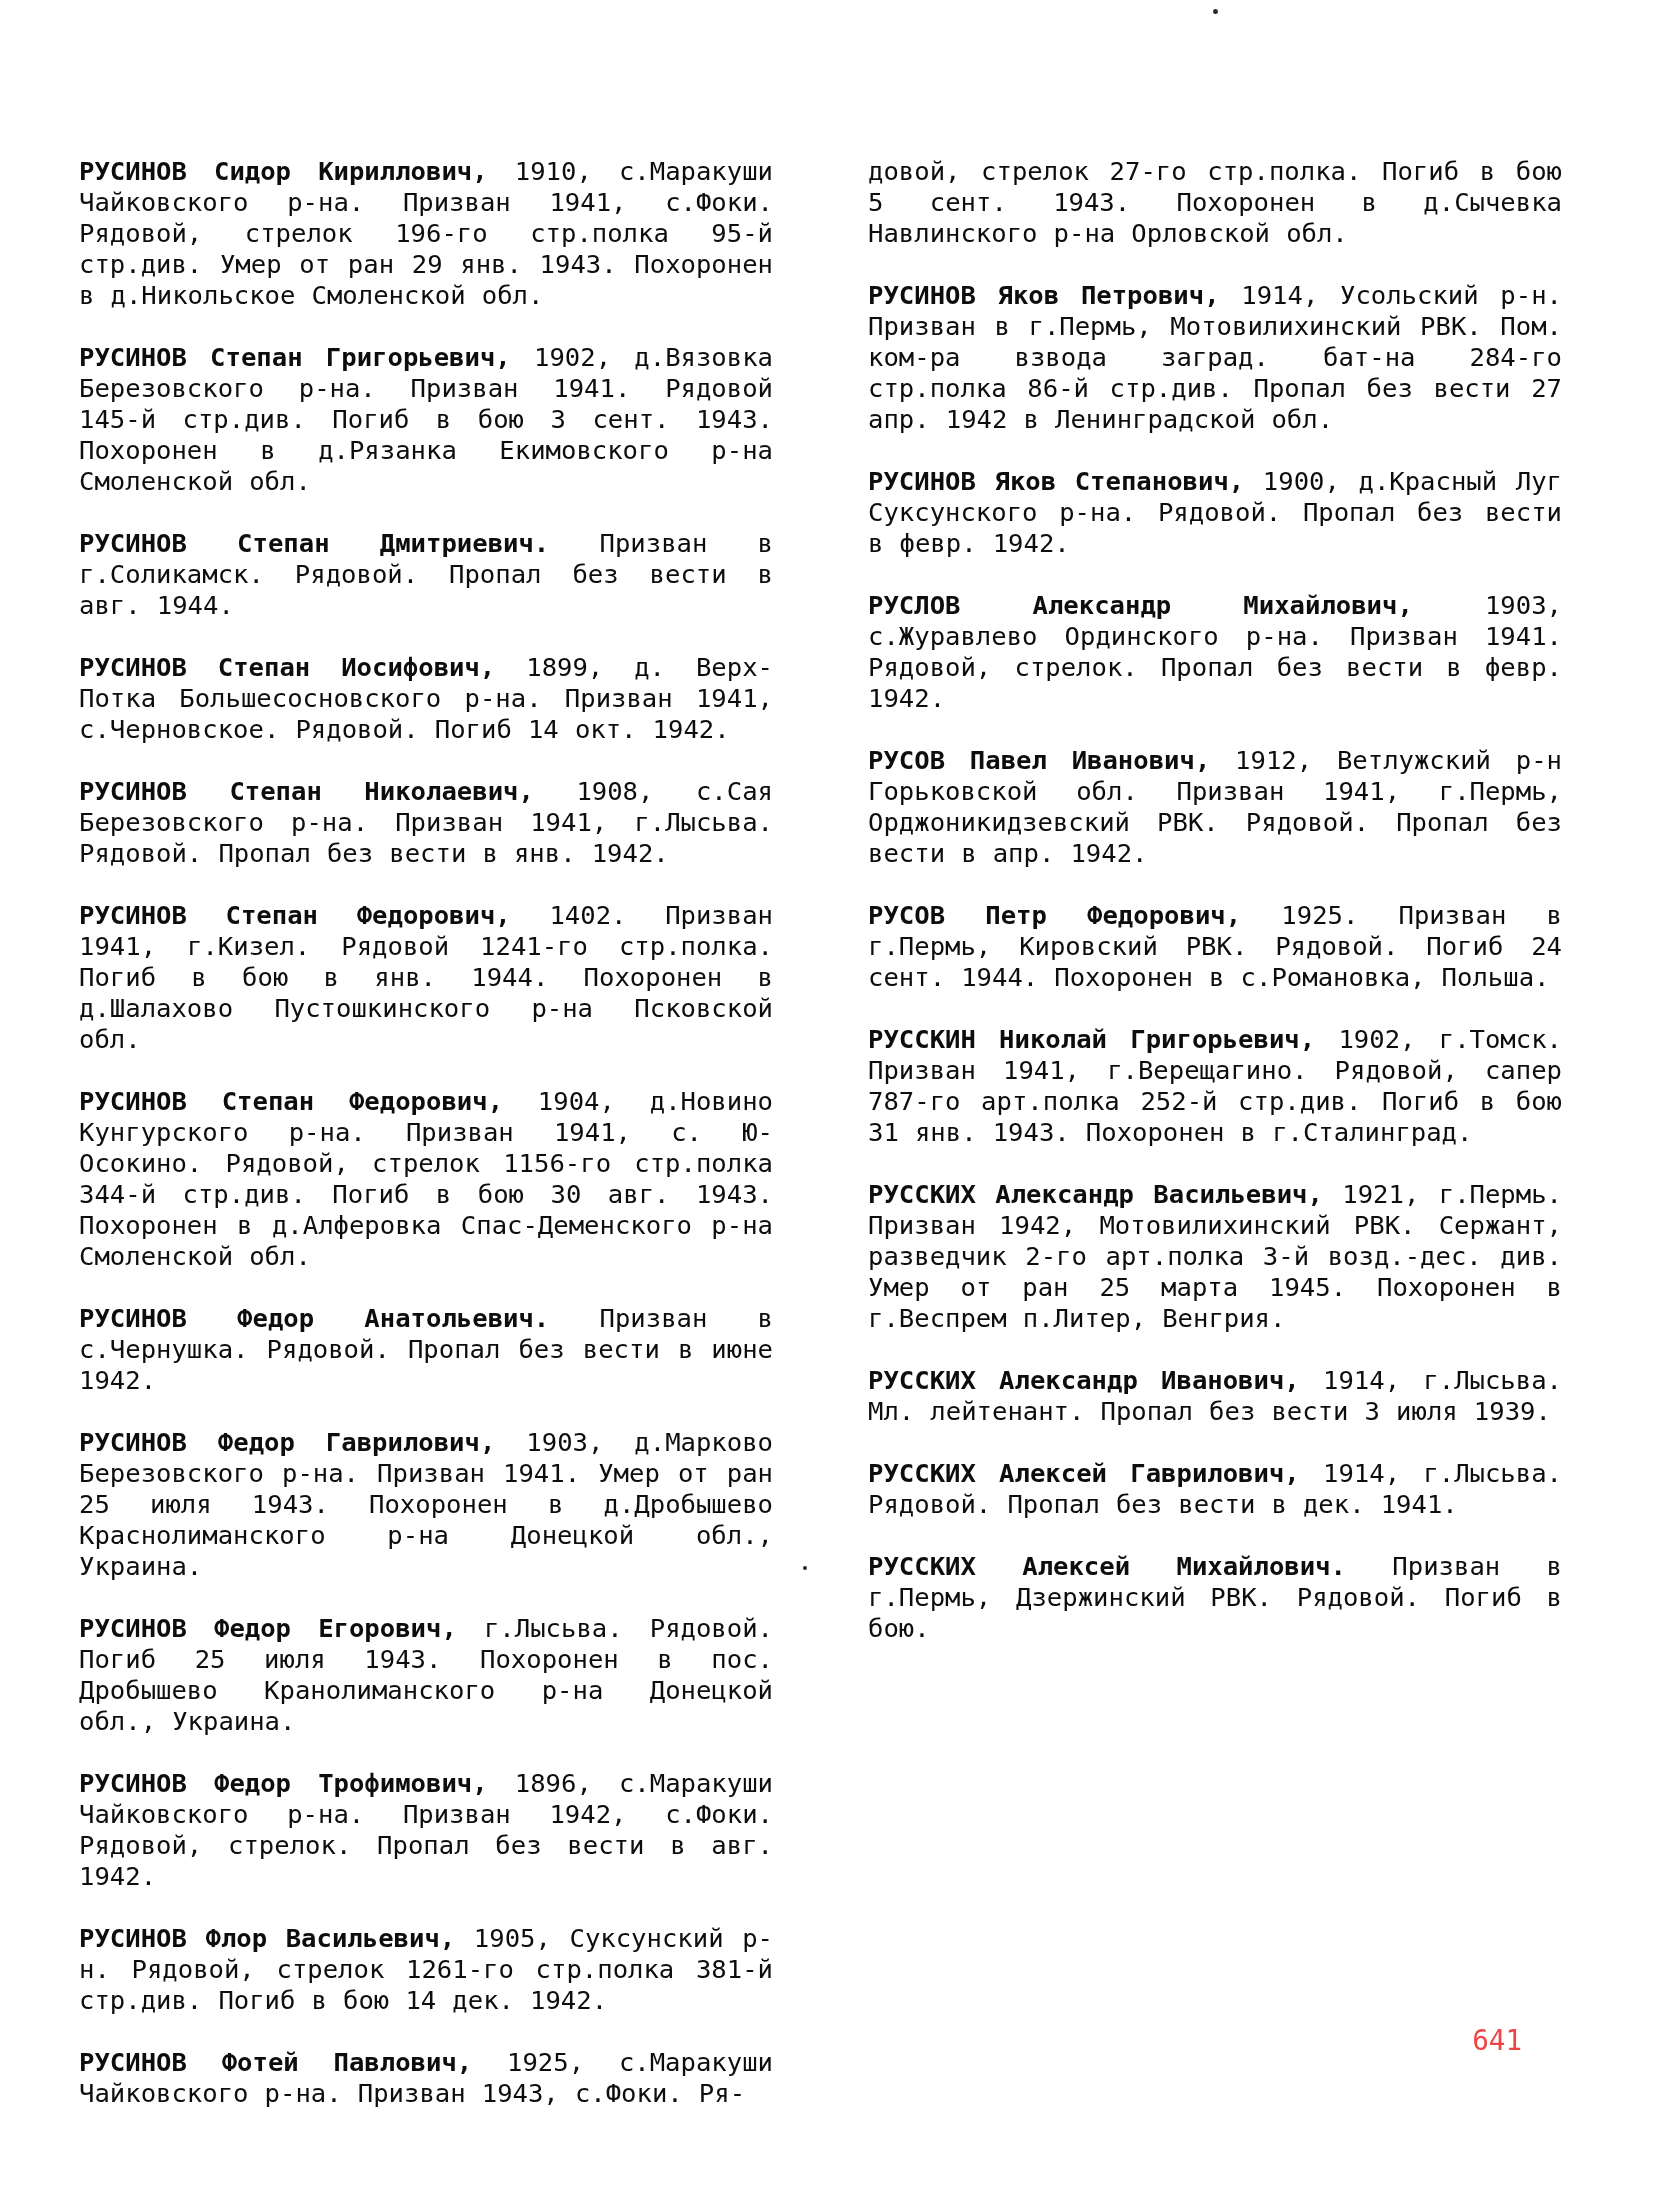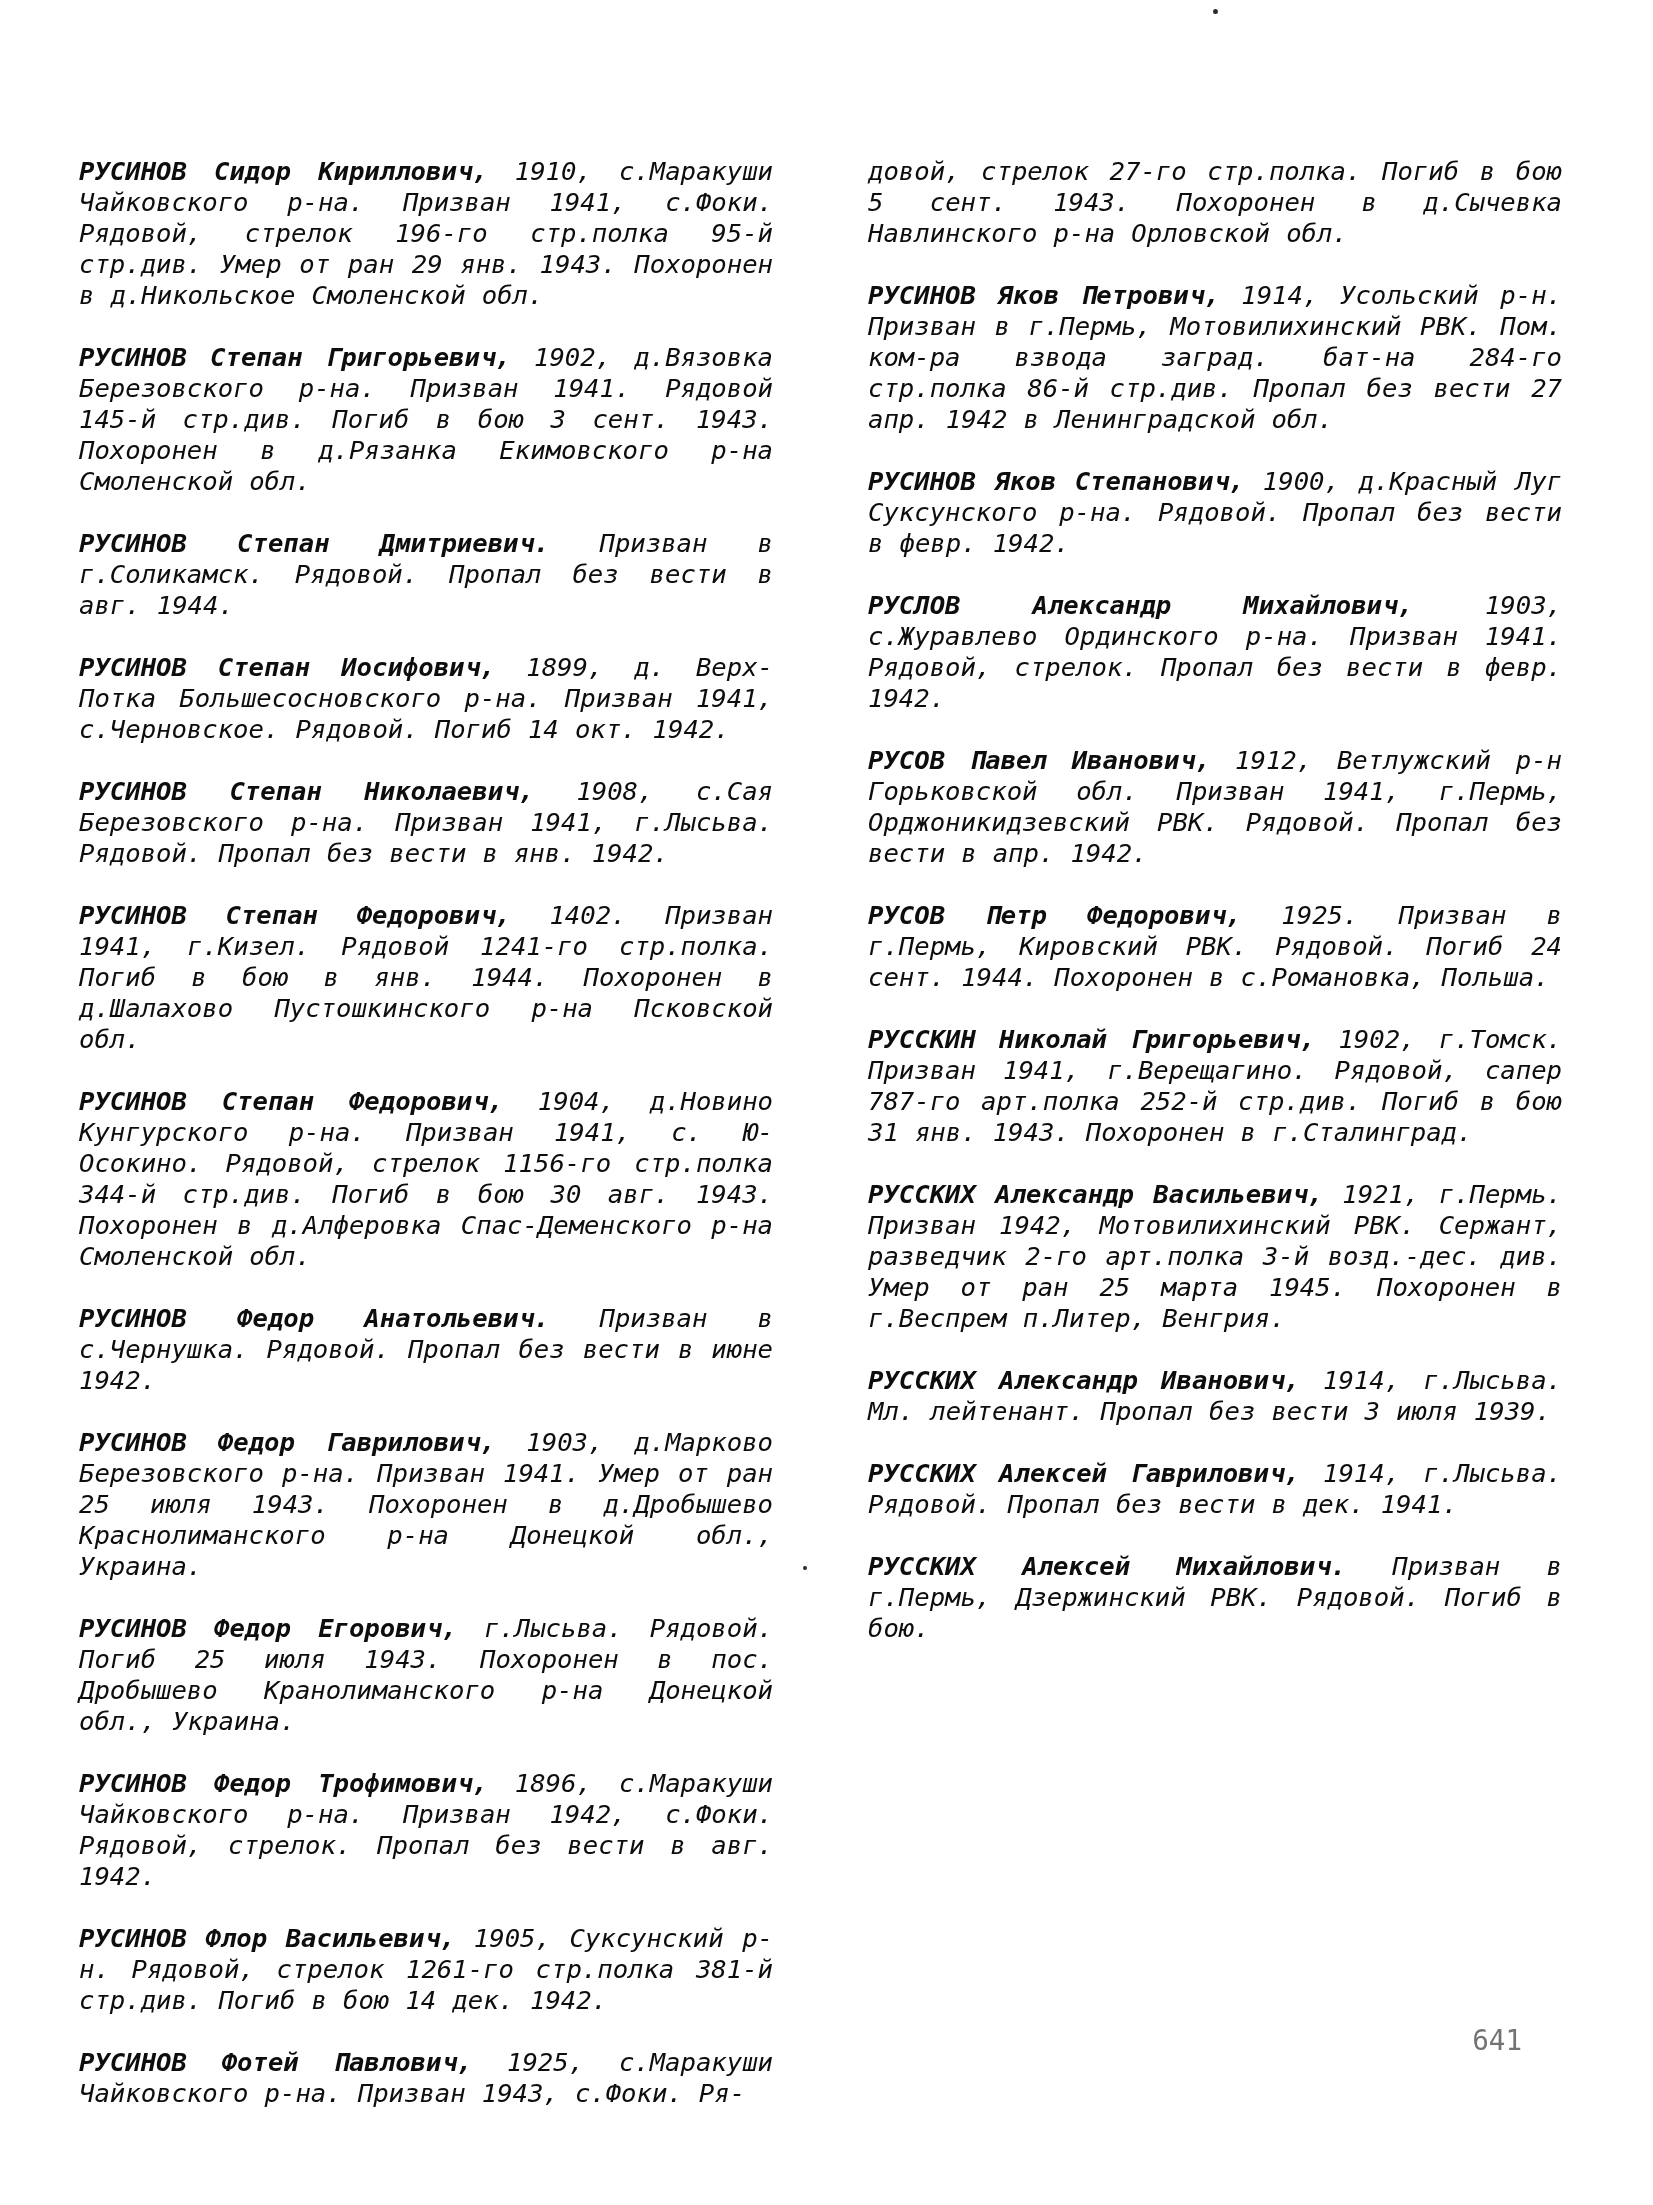--- a/index.html
+++ b/index.html
@@ -16,21 +16,20 @@
     font-family: "DejaVu Sans Mono", "Liberation Mono", monospace;
     color: #0d0d0d;
   }
   .column {
     position: absolute;
     top: 156px;
     width: 694px;
     font-size: 25.6px;
     line-height: 31px;
     text-align: justify;
-    font-style: italic;
   }
   .column.left  { left: 79px; }
   .column.right { left: 868px; }
   .entry {
     margin: 0 0 31px 0;
     padding: 0;
     word-spacing: 0.7px;
   }
   .entry:last-child { margin-bottom: 0; }
   .surname {
@@ -38,21 +37,21 @@
   }
   .page-number {
     position: absolute;
     left: 828px;
     top: 2025px;
     width: 694px;
     text-align: right;
     font-size: 27.6px;
     line-height: 31px;
     font-family: "DejaVu Sans Mono", "Liberation Mono", monospace;
-    color: #737373;
+    color: #ef4444;
   }
   .speck {
     position: absolute;
     background: #2a2a2a;
     border-radius: 50%;
   }
   .speck.s1 { left: 1213px; top: 9.2px;  width: 4.6px; height: 5.3px; }
   .speck.s2 { left: 803px; top: 1566px; width: 3.9px; height: 3.9px; }
 </style>
 </head>

